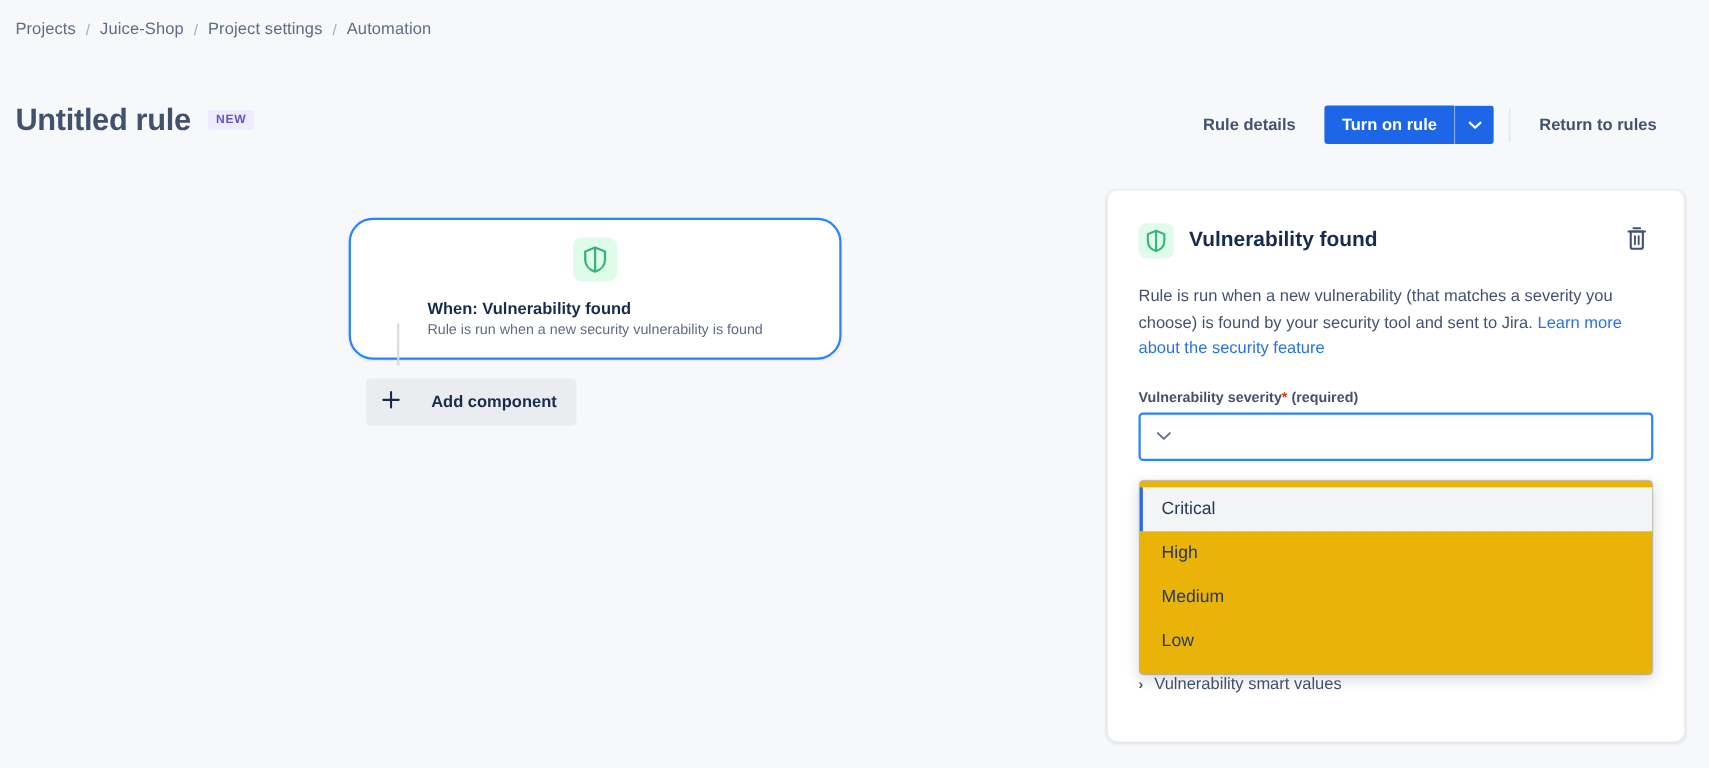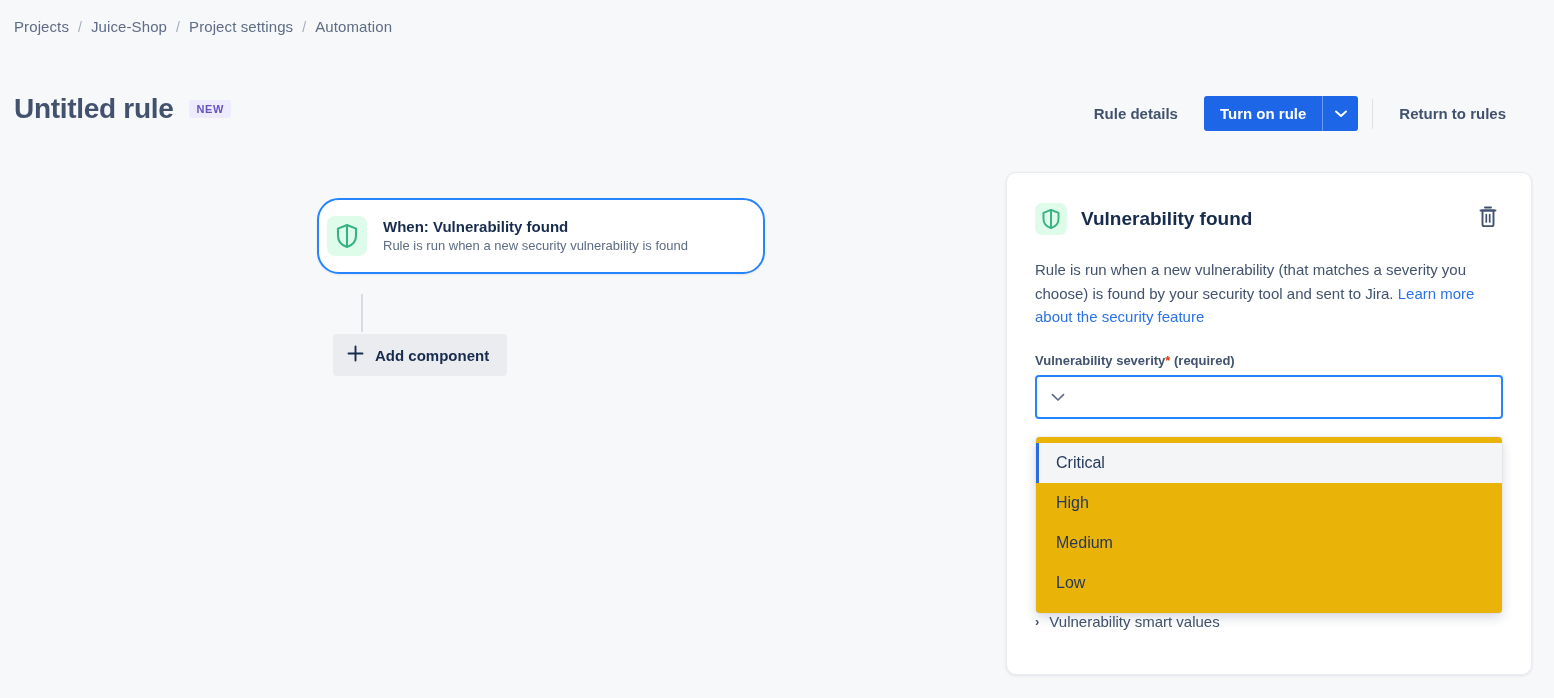--- a/index.html
+++ b/index.html
@@ -125,20 +125,21 @@
     width: 448px;
     background: #FFFFFF;
     border: 2px solid #2684FF;
     border-radius: 22px;
     padding: 16px 8px;
     display: flex;
     align-items: center;
     gap: 16px;
     cursor: pointer;
     box-shadow: 0 1px 2px rgba(9,30,66,.08);
+    flex-direction: column;
   }
   .trig-icon {
     width: 40px; height: 40px;
     background: #DFFCEB;
     border-radius: 8px;
     display: flex; align-items: center; justify-content: center;
     flex: 0 0 auto;
   }
   .trig-text { display: flex; flex-direction: column; gap: 3px; }
   .trig-title { font-size: 15px; font-weight: 700; color: #172B4D; }
@@ -149,28 +150,28 @@
     left: 361px;
     top: 144px;
     width: 2px;
     height: 38px;
     background: #D8DCE3;
   }
 
   .add-component {
     position: absolute;
     left: 333px;
-    top: 184px;
+    top: 194px;
     background: #EBECF0;
     border: none;
     border-radius: 4px;
     padding: 11px 18px 11px 14px;
     display: flex;
     align-items: center;
-    gap: 11px;
+    gap: 28px;
     font-family: inherit;
     font-size: 15px;
     font-weight: 600;
     color: #172B4D;
     cursor: pointer;
   }
 
   
   .detail-panel {
     position: absolute;

